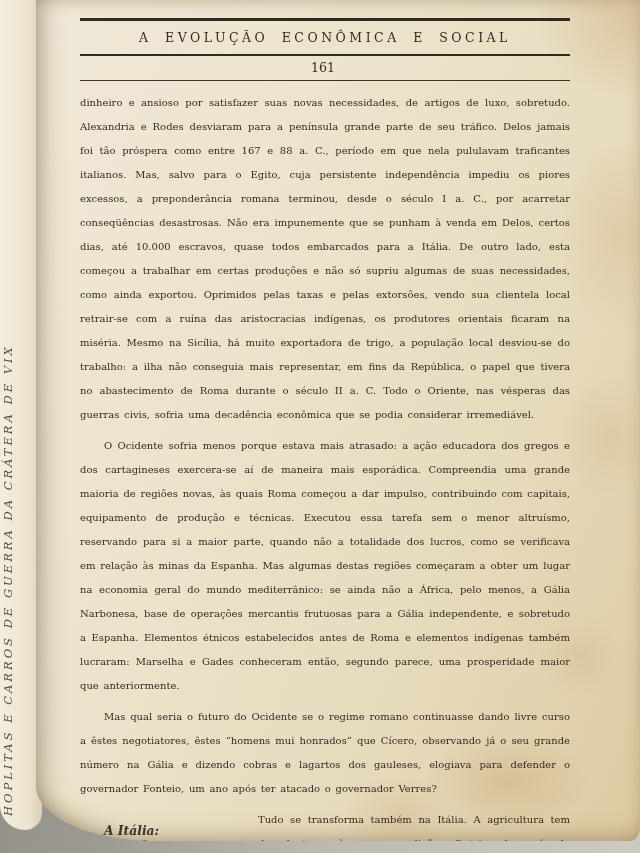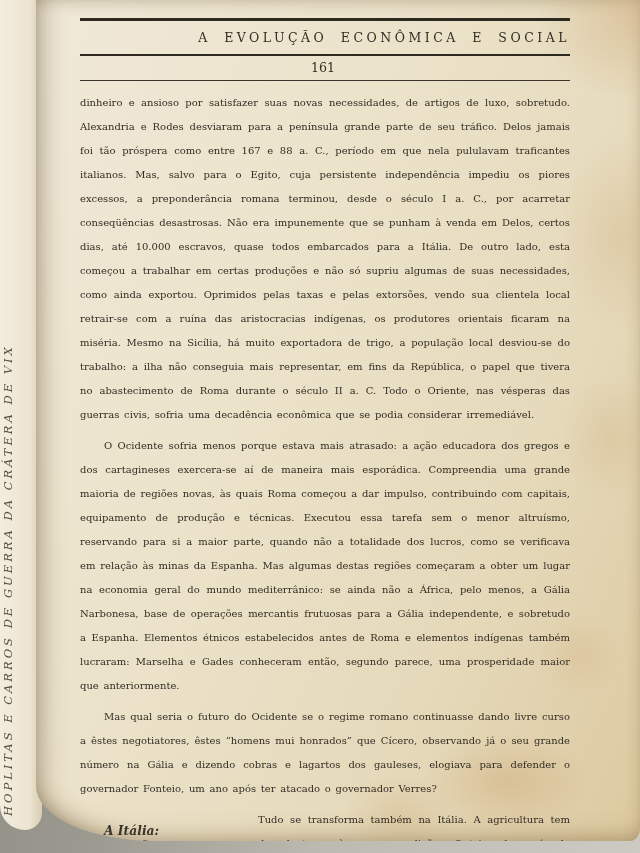--- a/index.html
+++ b/index.html
@@ -48,21 +48,21 @@
       radial-gradient(60px 60px at 90% 78%, rgba(200,159,106,.20), transparent 70%);
   }
   .content{
     position:relative;
     padding:18px 70px 0 44px;
     color:var(--ink);
   }
   
   .running-head{border-top:3px solid #2f2a20;padding-top:9px;}
   .head-title{
-    text-align:right;font-size:12.5px;letter-spacing:3.5px;
+    text-align:center;font-size:12.5px;letter-spacing:3.5px;
     word-spacing:6px;padding-bottom:9px;border-bottom:2.5px solid #2f2a20;
   }
   .pageno-row{
     text-align:center;font-size:12.5px;padding:4px 4px 5px 0;
     border-bottom:1.5px solid #3a342a;margin-bottom:10px;
   }
   
   .para{
     font-size:10px;line-height:24px;text-align:justify;
     word-spacing:1.5px;margin-bottom:7px;

